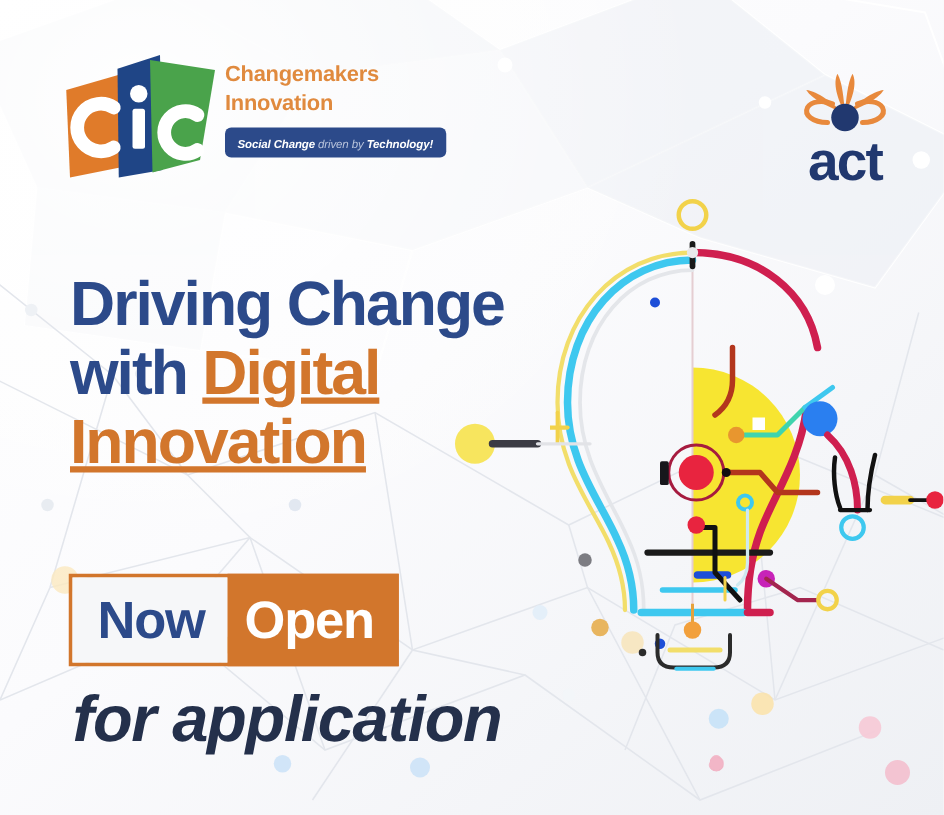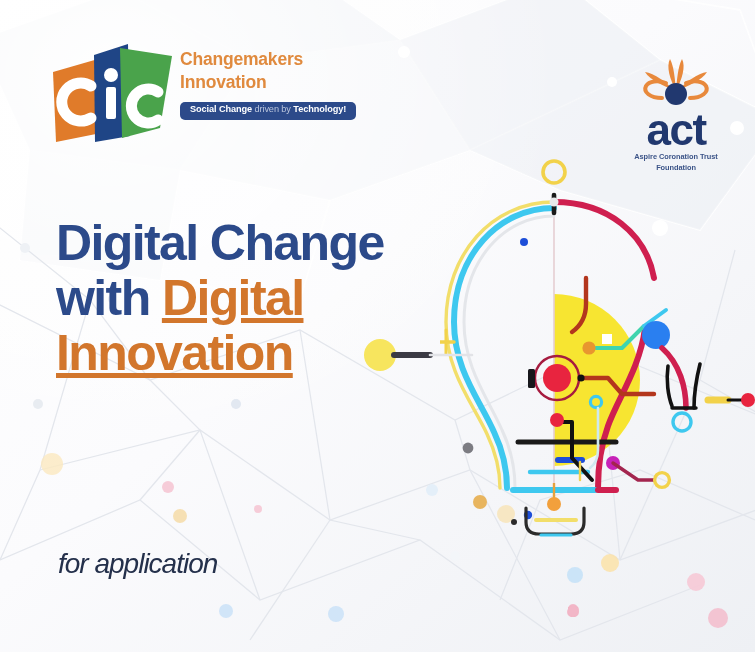--- a/index.html
+++ b/index.html
@@ -26,22 +26,22 @@
   .cic-logo { position:absolute; left:50px; top:42px; width:310px; height:105px; }
   .cic-mark { position:absolute; left:0; top:0; width:125px; height:105px; }
   .cic-text { position:absolute; left:130px; top:6px; width:185px; }
   .cic-line {
     color:#e08a3e; font-size:17.5px; font-weight:700; line-height:1.30;
     letter-spacing:-0.2px; white-space:nowrap;
   }
   .cic-tagline {
     margin-top:8px; display:inline-block;
     background:#2c4a8a; border-radius:5px;
-    padding:2px 10px 6px 10px;
-    font-size:9.2px; white-space:nowrap; letter-spacing:-0.1px;
+    padding:8px 10px 6px 10px;
+    font-size:9.2px; white-space:nowrap; letter-spacing:-0.1px;font-style:italic;
   }
   .tg-b { color:#ffffff; font-weight:700; }
   .tg-n { color:#b9c4dc; font-weight:400; }
 
   .act-logo { position:absolute; left:612px; top:56px; width:128px; height:112px; }
   .act-word {
     position:absolute; left:0; top:52px; width:128px; text-align:center;
     color:#21386f; font-size:44px; font-weight:700; letter-spacing:-1.5px;
     line-height:1;
   }
@@ -74,21 +74,21 @@
     line-height:1;
   }
   .no-right {
     background:#d2762c; color:#ffffff;
     font-size:42px; font-weight:700; letter-spacing:-1px;
     padding:0 20px 0 14px; display:flex; align-items:center;
     line-height:1; margin:-3px -3px -3px 0;
   }
   .forapp {
     position:absolute; left:58px; top:550px;
-    color:#24304b; font-size:28px; font-style:italic; font-weight:400;
+    color:#24304b; font-size:52px; font-style:italic; font-weight:700;
     letter-spacing:-1px; line-height:1;
   }
 </style>
 </head>
 <body>
 
 <div id="poster">
 
   <svg id="bg-mesh" viewBox="0 0 755 652" preserveAspectRatio="none">
     <defs>
@@ -350,35 +350,35 @@
           <path d="M34,34 C24,30 10,24 5,16 C14,17 27,27 34,34 Z"></path>
           <path d="M38,34 C48,30 62,24 67,16 C58,17 45,27 38,34 Z"></path>
         </g>
         <g fill="none" stroke="#e8893c" stroke-width="4" stroke-linecap="round">
           <path d="M22,42 C10,42 3,36 6,30 C9,25 18,24 26,27"></path>
           <path d="M50,42 C62,42 69,36 66,30 C63,25 54,24 46,27"></path>
         </g>
         <circle cx="36" cy="38" r="11" fill="#21386f"></circle>
       </svg>
       <div class="act-word">act</div>
-      <div class="act-sub">
-        <div>Aspire Coronation Trust</div>
-        <div>Foundation</div>
-      </div>
     </div>
   </div>
 
   <div class="headline">
     <div class="hl-row">
-      <span class="hl-navy">Digital Change</span>
+      <span class="hl-navy">Driving Change</span>
     </div>
     <div class="hl-row">
       <span class="hl-navy">with </span><span class="hl-orange">Digital</span>
     </div>
     <div class="hl-row">
       <span class="hl-orange">Innovation</span>
     </div>
   </div>
 
+  <div class="nowopen">
+    <div class="no-left">Now</div>
+    <div class="no-right">Open</div>
+  </div>
 
   <div class="forapp">for application</div>
 
 </div>
 
 </body></html>

